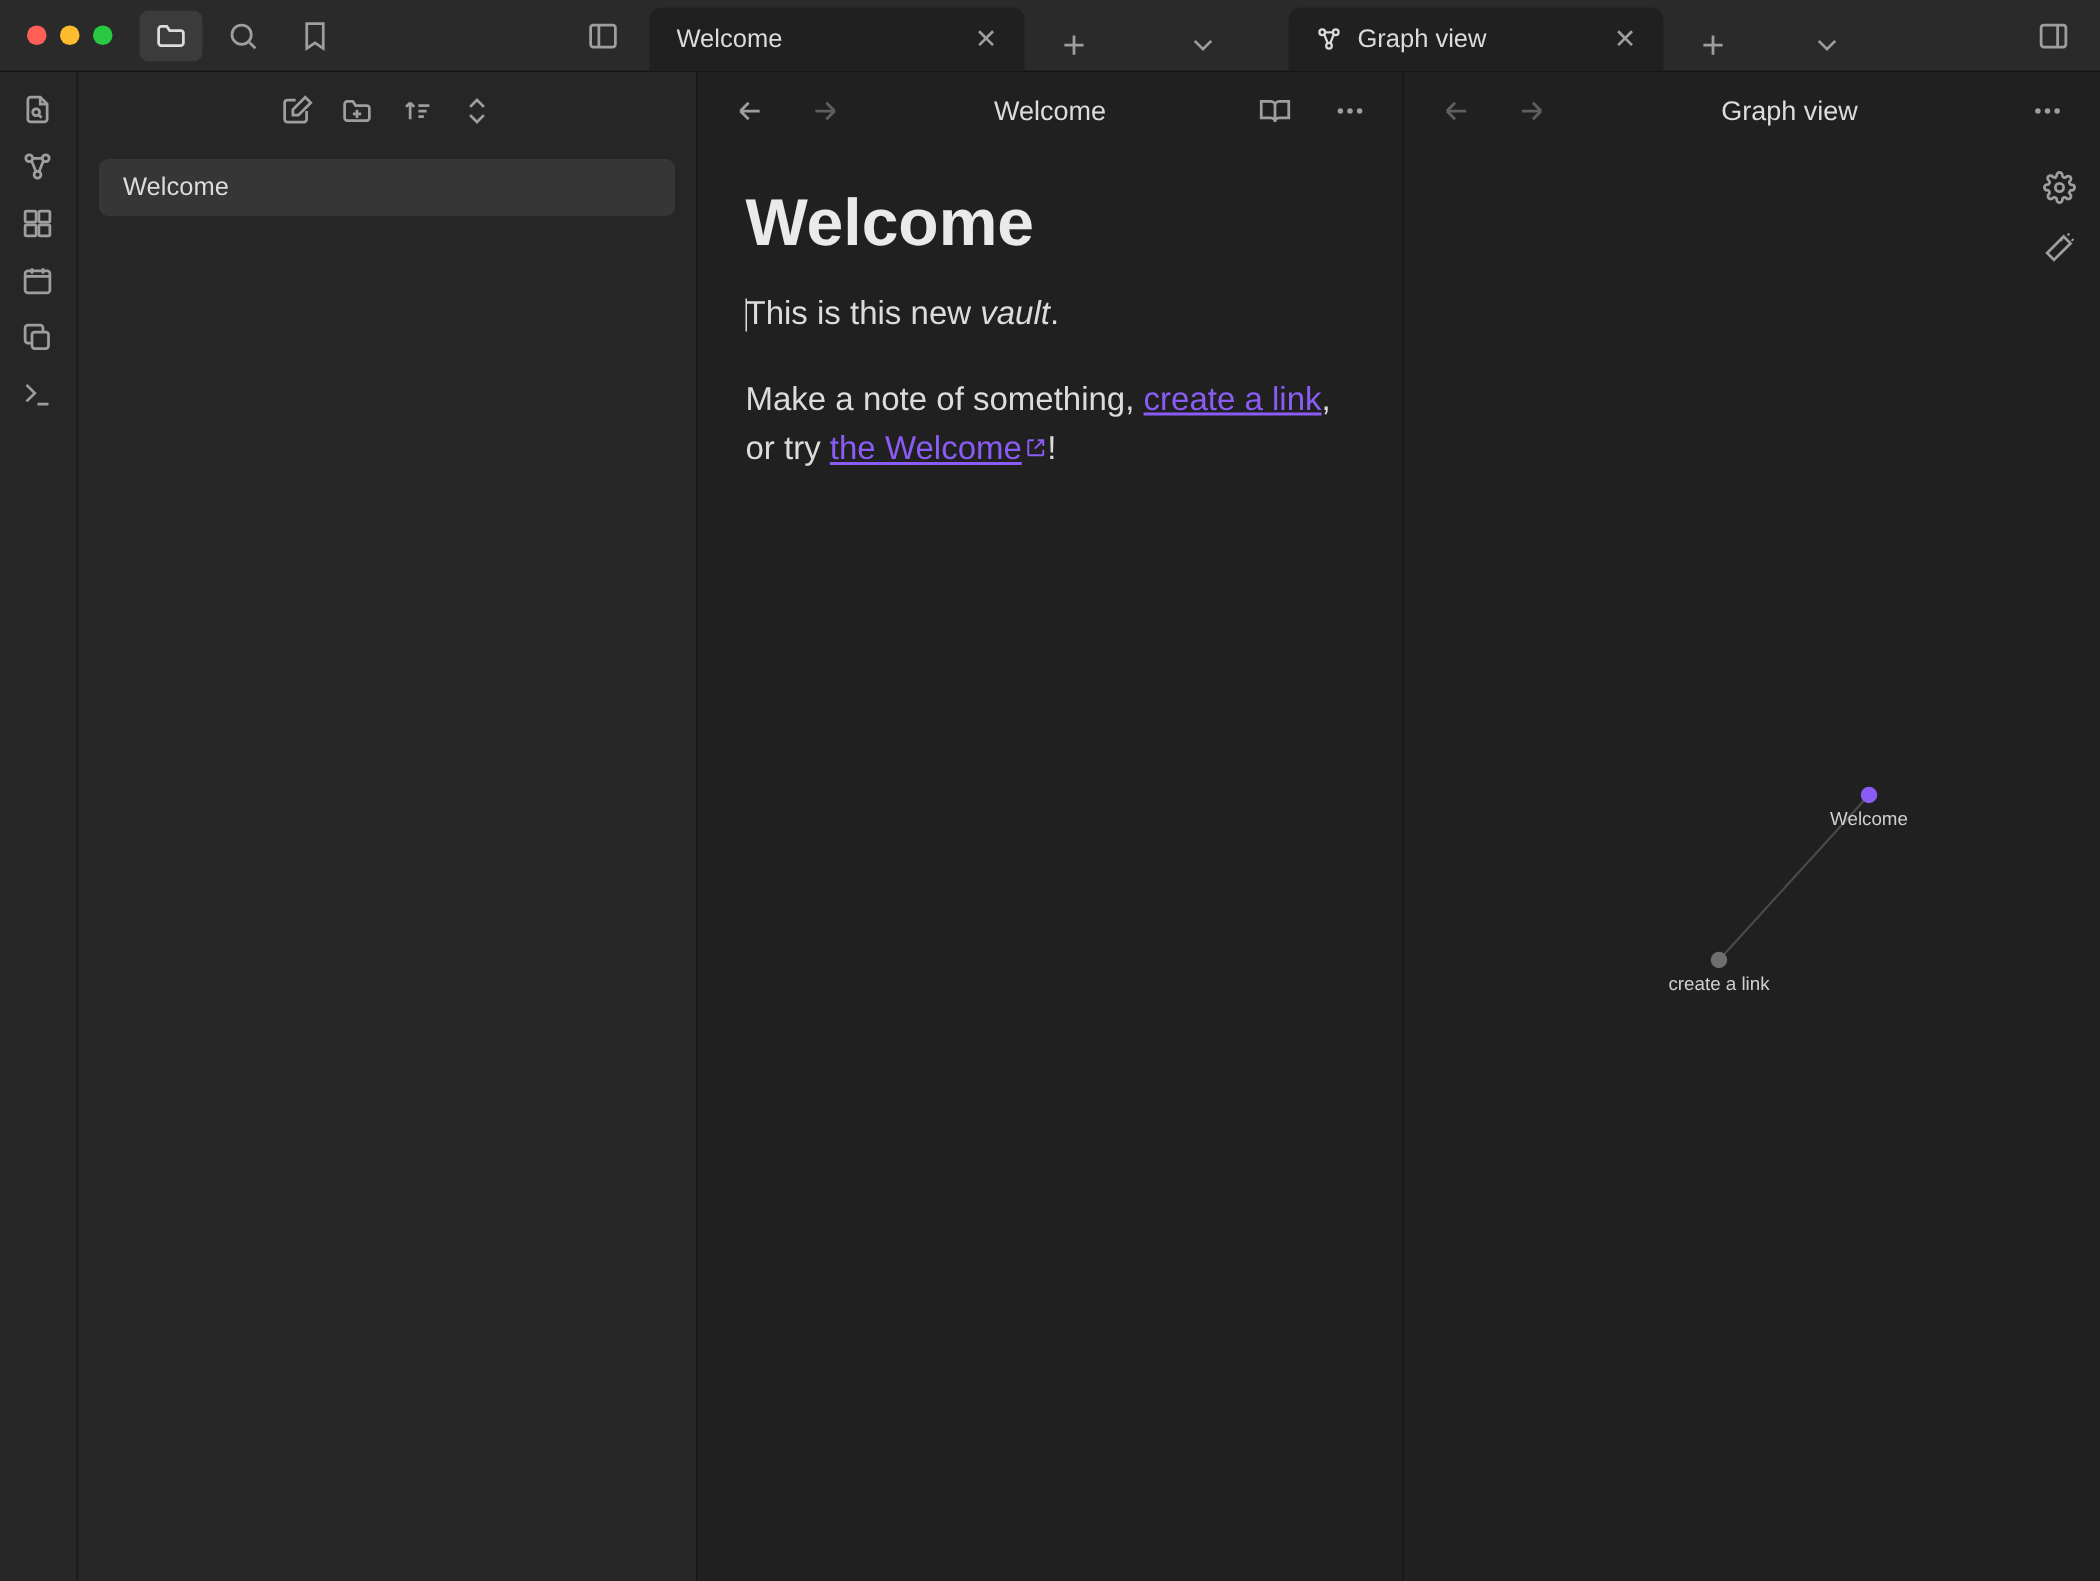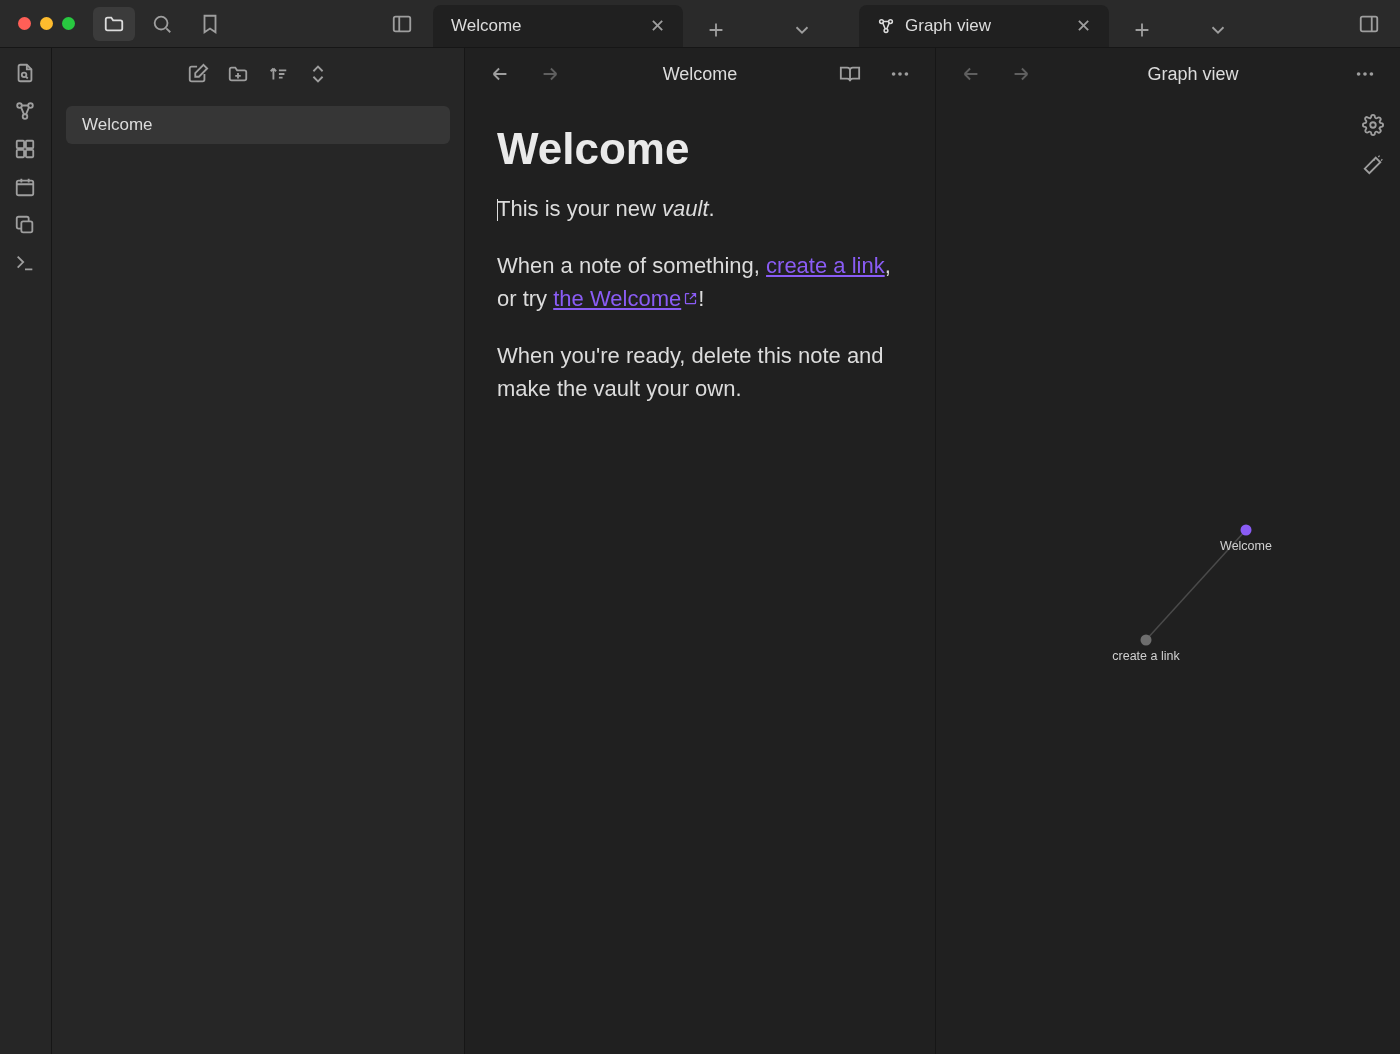--- a/index.html
+++ b/index.html
@@ -316,28 +316,27 @@
                 <circle cx="5" cy="12" r="2"></circle>
                 <circle cx="12" cy="12" r="2"></circle>
                 <circle cx="19" cy="12" r="2"></circle>
               </svg>
           </div>
         </div>
       </div>
       <div class="pane-body note">
         <h1>Welcome</h1>
         <p>
-          <span class="cursor-caret"></span><span>This is your new </span><em>vault</em><span>.</span>
+          <span class="cursor-caret"></span><span>This is this new </span><em>vault</em><span>.</span>
         </p>
         <p>
-          <span>When a note of something, </span><span class="ilink">create a link</span><span>, or try </span><span class="elink"><span>the Welcome</span><span class="ext-icon"><svg width="15" height="15" viewBox="0 0 24 24" fill="none" stroke="currentColor" stroke-width="2">
+          <span>Make a note of something, </span><span class="ilink">create a link</span><span>, or try </span><span class="elink"><span>the Welcome</span><span class="ext-icon"><svg width="15" height="15" viewBox="0 0 24 24" fill="none" stroke="currentColor" stroke-width="2">
                   <path d="M14 4h6v6M20 4l-9 9M20 14v5a1 1 0 0 1-1 1H5a1 1 0 0 1-1-1V5a1 1 0 0 1 1-1h5"></path>
                 </svg></span></span><span>!</span>
         </p>
-        <p>When you're ready, delete this note and make the vault your own.</p>
       </div>
     </div>
 
     <div class="pane">
       <div class="pane-header">
         <div class="nav-arrows">
           <div class="tbtn" style="opacity:.5">
             <svg class="icon" viewBox="0 0 24 24" fill="none" stroke="currentColor" stroke-width="2">
                 <path d="M19 12H5m0 0 6 6m-6-6 6-6"></path>
               </svg>

